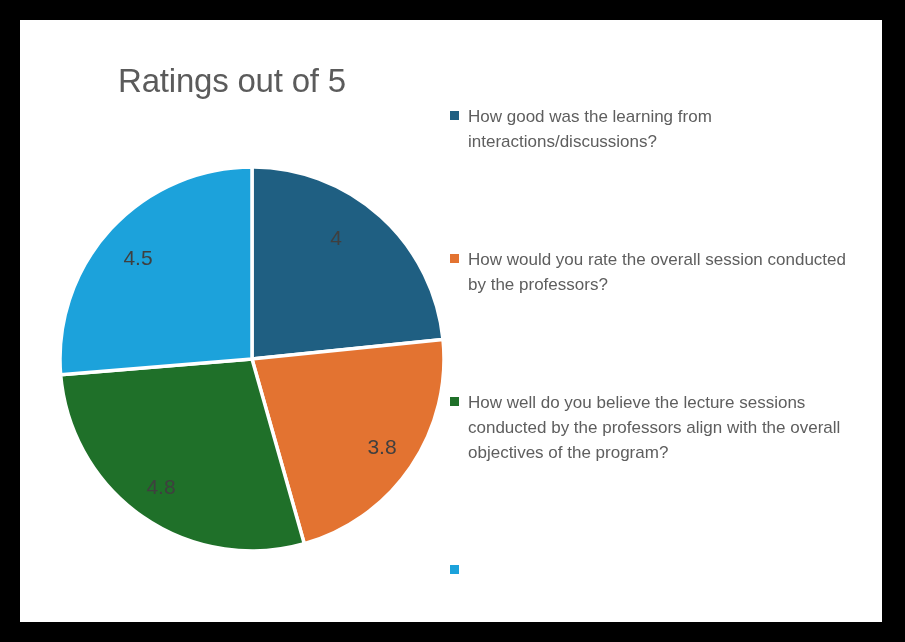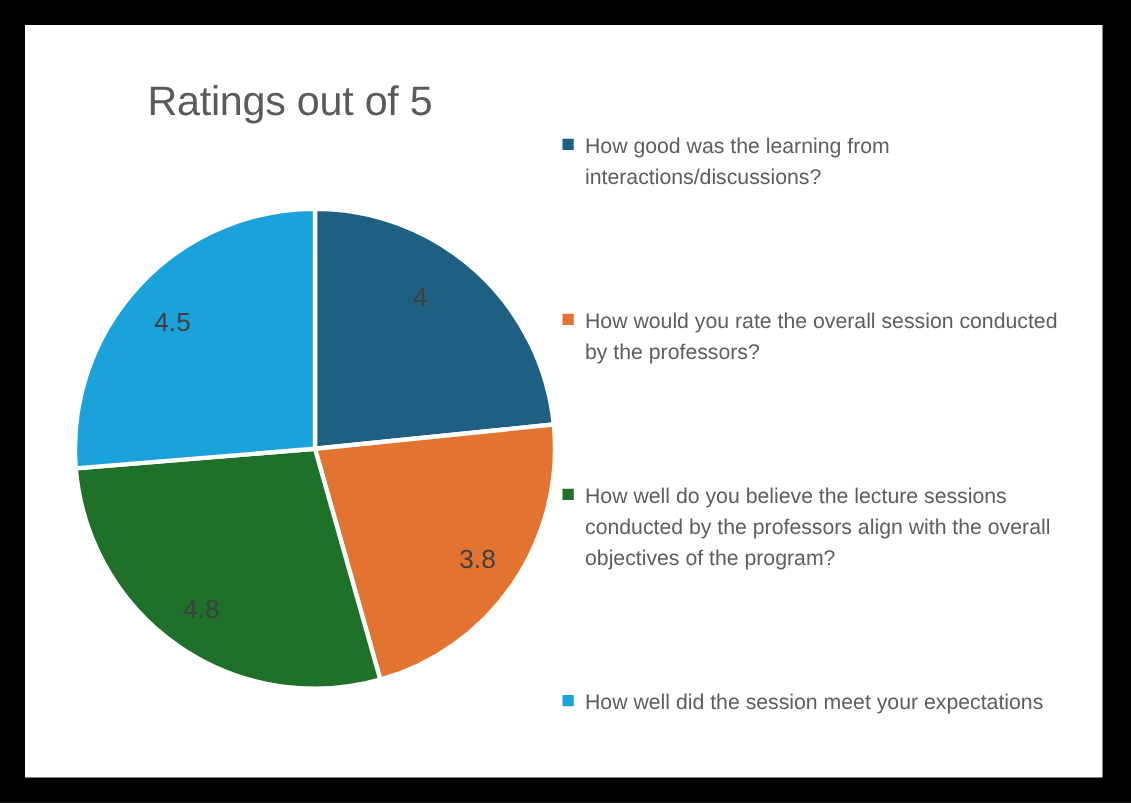--- a/index.html
+++ b/index.html
@@ -116,18 +116,17 @@
         <div class="legend-item">
           <span class="legend-swatch" style="background: rgb(227, 115, 49);"></span>
           <span class="legend-label">How would you rate the overall session conducted by the professors?</span>
         </div>
         <div class="legend-item">
           <span class="legend-swatch" style="background: rgb(31, 112, 41);"></span>
           <span class="legend-label">How well do you believe the lecture sessions conducted by the professors align with the overall objectives of the program?</span>
         </div>
         <div class="legend-item">
           <span class="legend-swatch" style="background: rgb(28, 162, 219);"></span>
-          <span class="legend-label">How well did the session meet your expectations</span>
         </div>
       </div>
 
   </div>
 </div>
 
 </body></html>

